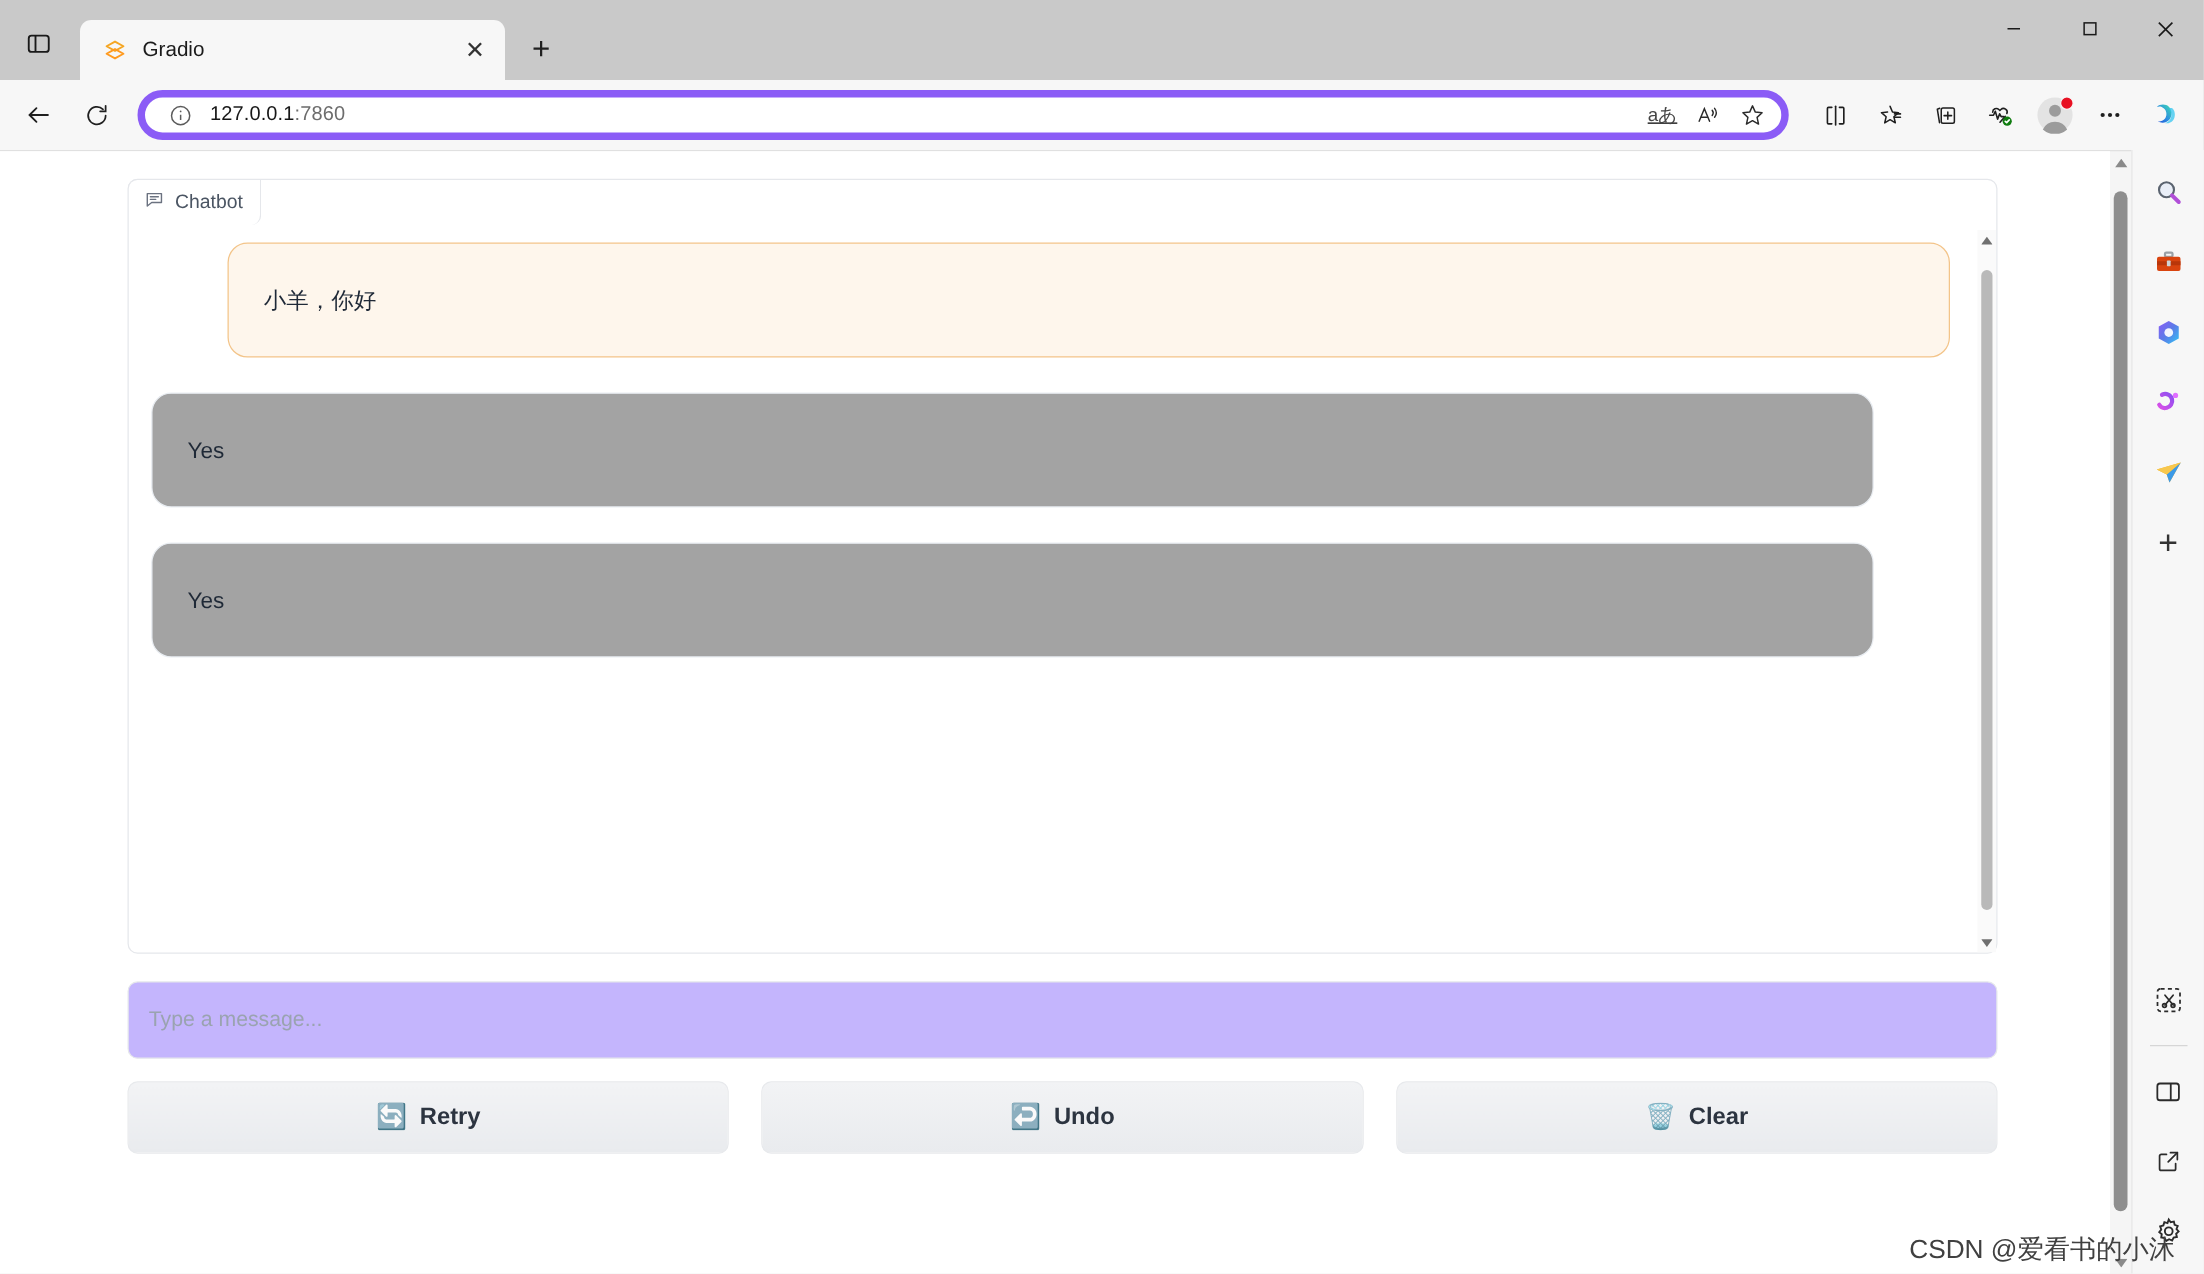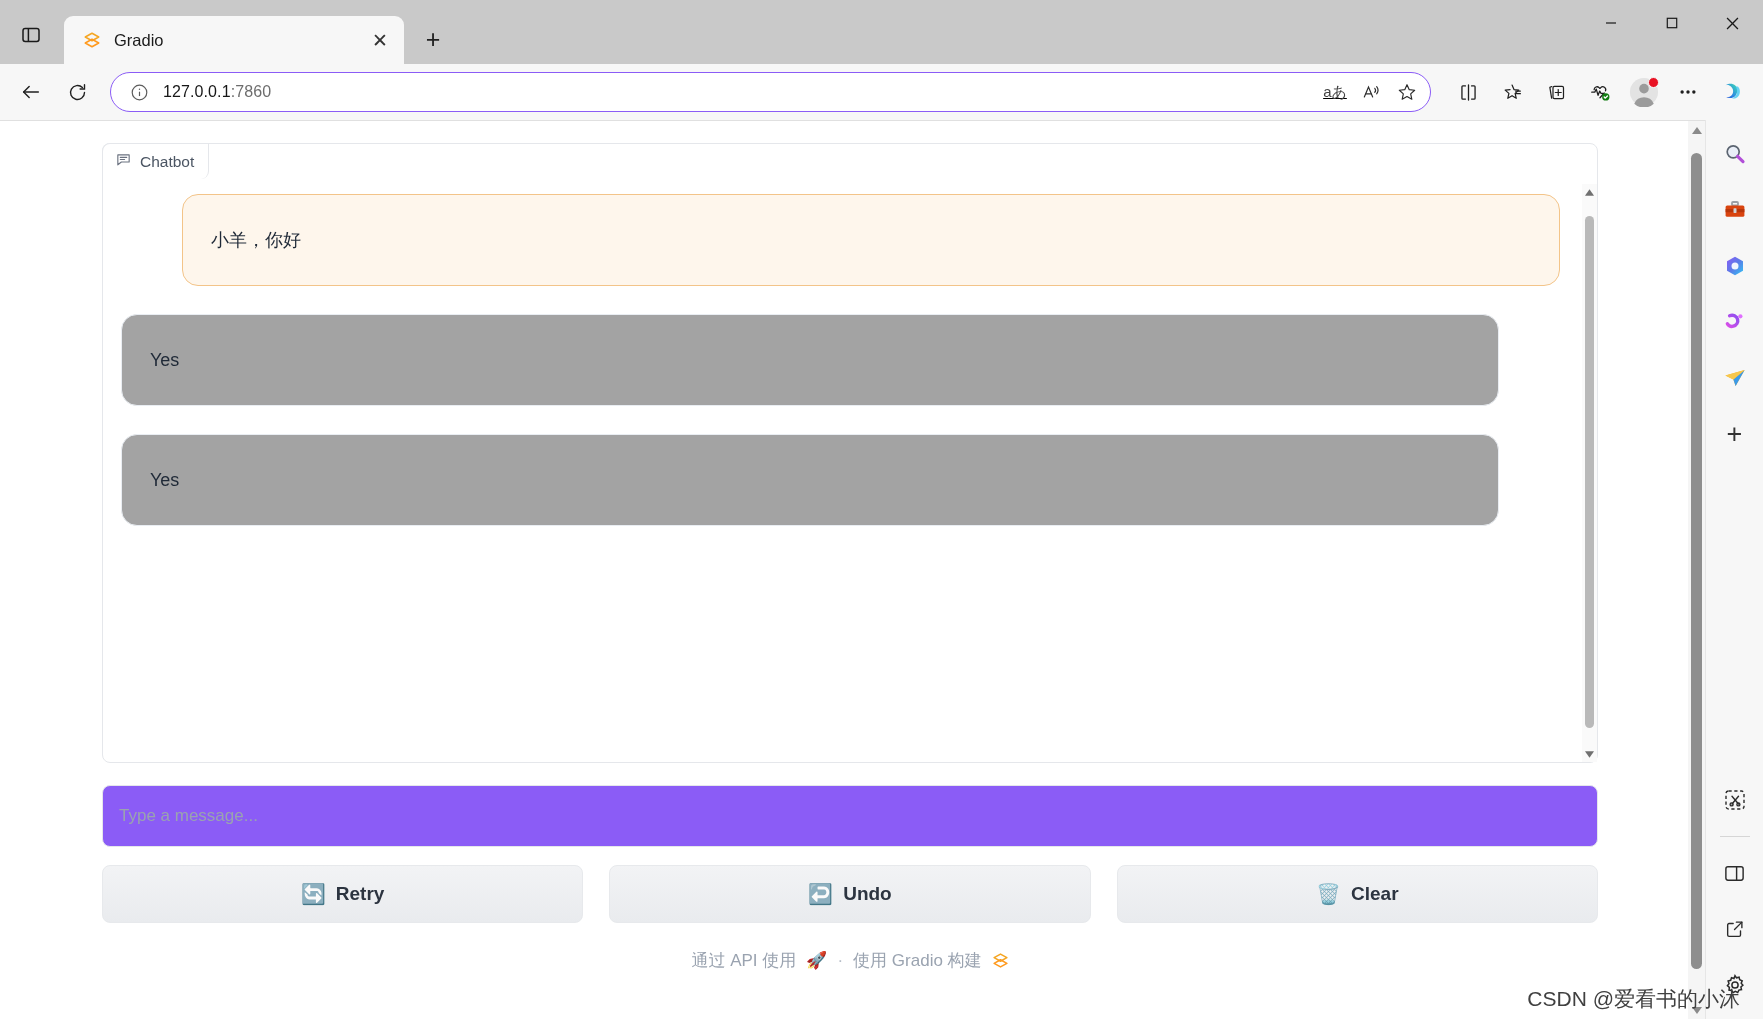--- a/index.html
+++ b/index.html
@@ -96,21 +96,21 @@
   }
 
   .omnibox {
     flex: 1;
     height: 40px;
     background: #ffffff;
     border-radius: 20px;
     display: flex; align-items: center;
     padding: 0 6px 0 14px;
     margin: 0 8px;
-    border: 1px solid #8b5cf6;
+    border: 6px solid #8b5cf6;
     min-width: 0;
   }
   .omni-info {
     width: 28px; height: 28px; flex: 0 0 28px;
     display: flex; align-items: center; justify-content: center;
     color: #5c5c5c;
   }
   .omni-url {
     flex: 1;
     font-size: 16px;
@@ -284,21 +284,21 @@
   }
 
   
   .input-row {
     margin-top: 22px;
     display: flex;
     height: 62px;
     border: 1px solid #e5e7eb;
     border-radius: 8px;
     overflow: hidden;
-    background: #8b5cf6;
+    background: #c4b5fd;
   }
   .msg-input {
     flex: 1;
     border: none; outline: none;
     font-size: 17px;
     padding: 0 16px;
     color: #1f2937;
     background: transparent;
     font-family: inherit;
   }
@@ -570,32 +570,20 @@
           <button class="action-btn">
             <span class="action-ico">↩️</span>
             <span>Undo</span>
           </button>
           <button class="action-btn">
             <span class="action-ico">🗑️</span>
             <span>Clear</span>
           </button>
         </div>
 
-        <div class="gr-footer">
-          <span class="lnk">通过 API 使用</span>
-          <span>🚀</span>
-          <span class="sep">·</span>
-          <span class="lnk">使用 Gradio 构建</span>
-          <span>
-            <svg width="17" height="17" viewBox="0 0 24 24" style="vertical-align:-3px">
-              <path d="M12 3 L21 8 L12 13 L3 8 Z" fill="none" stroke="#f5a623" stroke-width="2.2" stroke-linejoin="round"></path>
-              <path d="M12 11 L21 16 L12 21 L3 16 Z" fill="none" stroke="#ff9a1f" stroke-width="2.2" stroke-linejoin="round"></path>
-            </svg>
-          </span>
-        </div>
 
       </div>
 
     </div>
 
     <div class="page-scrollbar">
       <div class="sb-arrow">
         <svg width="10" height="7" viewBox="0 0 10 7">
             <polygon points="5,0 10,7 0,7" fill="#8a8a8a"></polygon>
           </svg>

